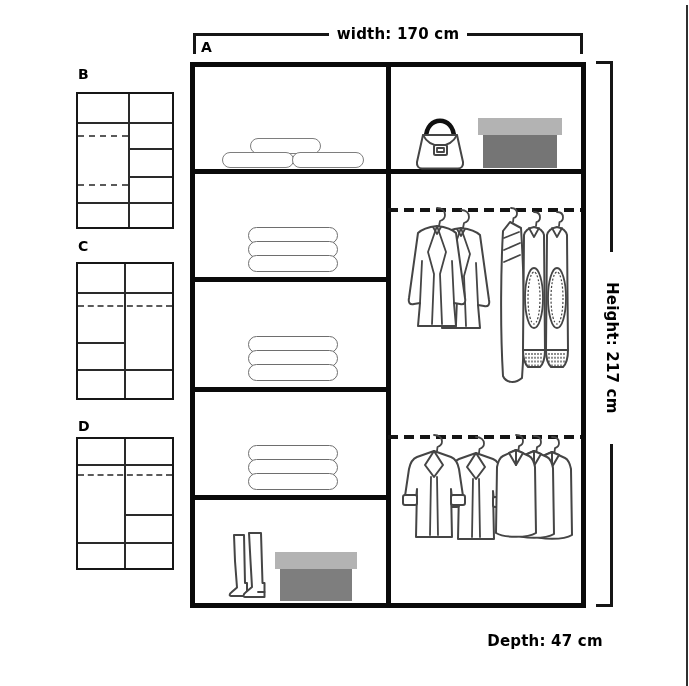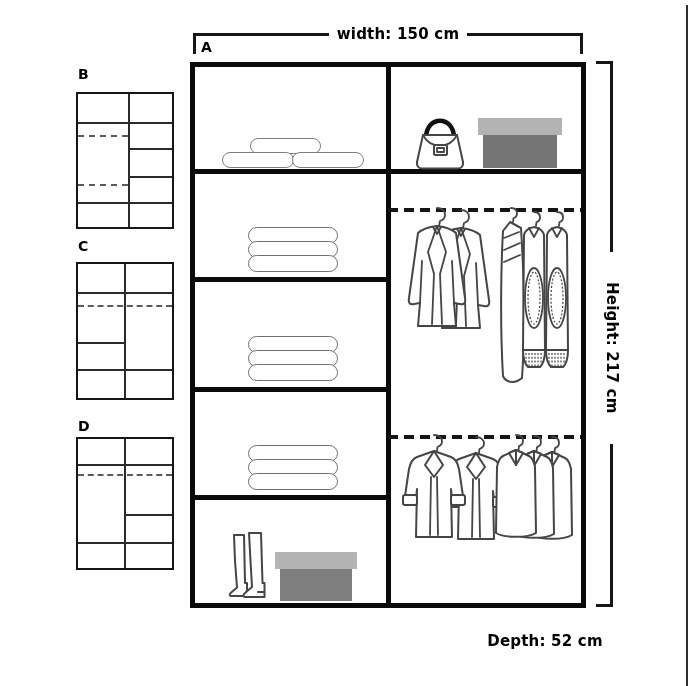--- a/index.html
+++ b/index.html
@@ -80,31 +80,31 @@
         <path class="gar" d="M17,20 L24,32 L24,17 Z"></path>
         <path class="gar" d="M31,20 L24,32 L24,17 Z"></path>
       </symbol>
     </defs>
   </svg>
 
   <div class="dimline" style="left:193px; top:33px; width:136px; height:3px;"></div>
   <div class="dimline" style="left:467px; top:33px; width:116px; height:3px;"></div>
   <div class="dimline" style="left:193px; top:33px; width:3px; height:21px;"></div>
   <div class="dimline" style="left:580px; top:33px; width:3px; height:21px;"></div>
-  <div class="dimtext" style="left:329px; top:25px; width:138px; text-align:center;">width: 150 cm</div>
+  <div class="dimtext" style="left:329px; top:25px; width:138px; text-align:center;">width: 170 cm</div>
 
   <div class="lbl" style="left:201px; top:39px;">A</div>
 
   <div class="dimline" style="left:596px; top:61px; width:17px; height:3px;"></div>
   <div class="dimline" style="left:596px; top:604px; width:17px; height:3px;"></div>
   <div class="dimline" style="left:610px; top:61px; width:3px; height:191px;"></div>
   <div class="dimline" style="left:610px; top:444px; width:3px; height:163px;"></div>
   <div class="dimtext vtext" style="left:603px; top:252px; height:192px;">Height: 217 cm</div>
 
-  <div class="dimtext" style="left:475px; top:632px; width:140px; text-align:center;">Depth: 52 cm</div>
+  <div class="dimtext" style="left:475px; top:632px; width:140px; text-align:center;">Depth: 47 cm</div>
 
   <div class="lbl" style="left:78px; top:66px;">B</div>
   <div class="thumb" style="left:76px; top:92px; height:137px;">
     <div class="tlv" style="left:53%;"></div>
     <div class="tl" style="left:0; width:100%; top:21%;"></div>
     <div class="tl" style="left:0; width:100%; top:81%;"></div>
     <div class="tdash" style="left:0; width:53%; top:31%;"></div>
     <div class="tdash" style="left:0; width:53%; top:68%;"></div>
     <div class="tl" style="left:53%; width:47%; top:40.5%;"></div>
     <div class="tl" style="left:53%; width:47%; top:62%;"></div>

